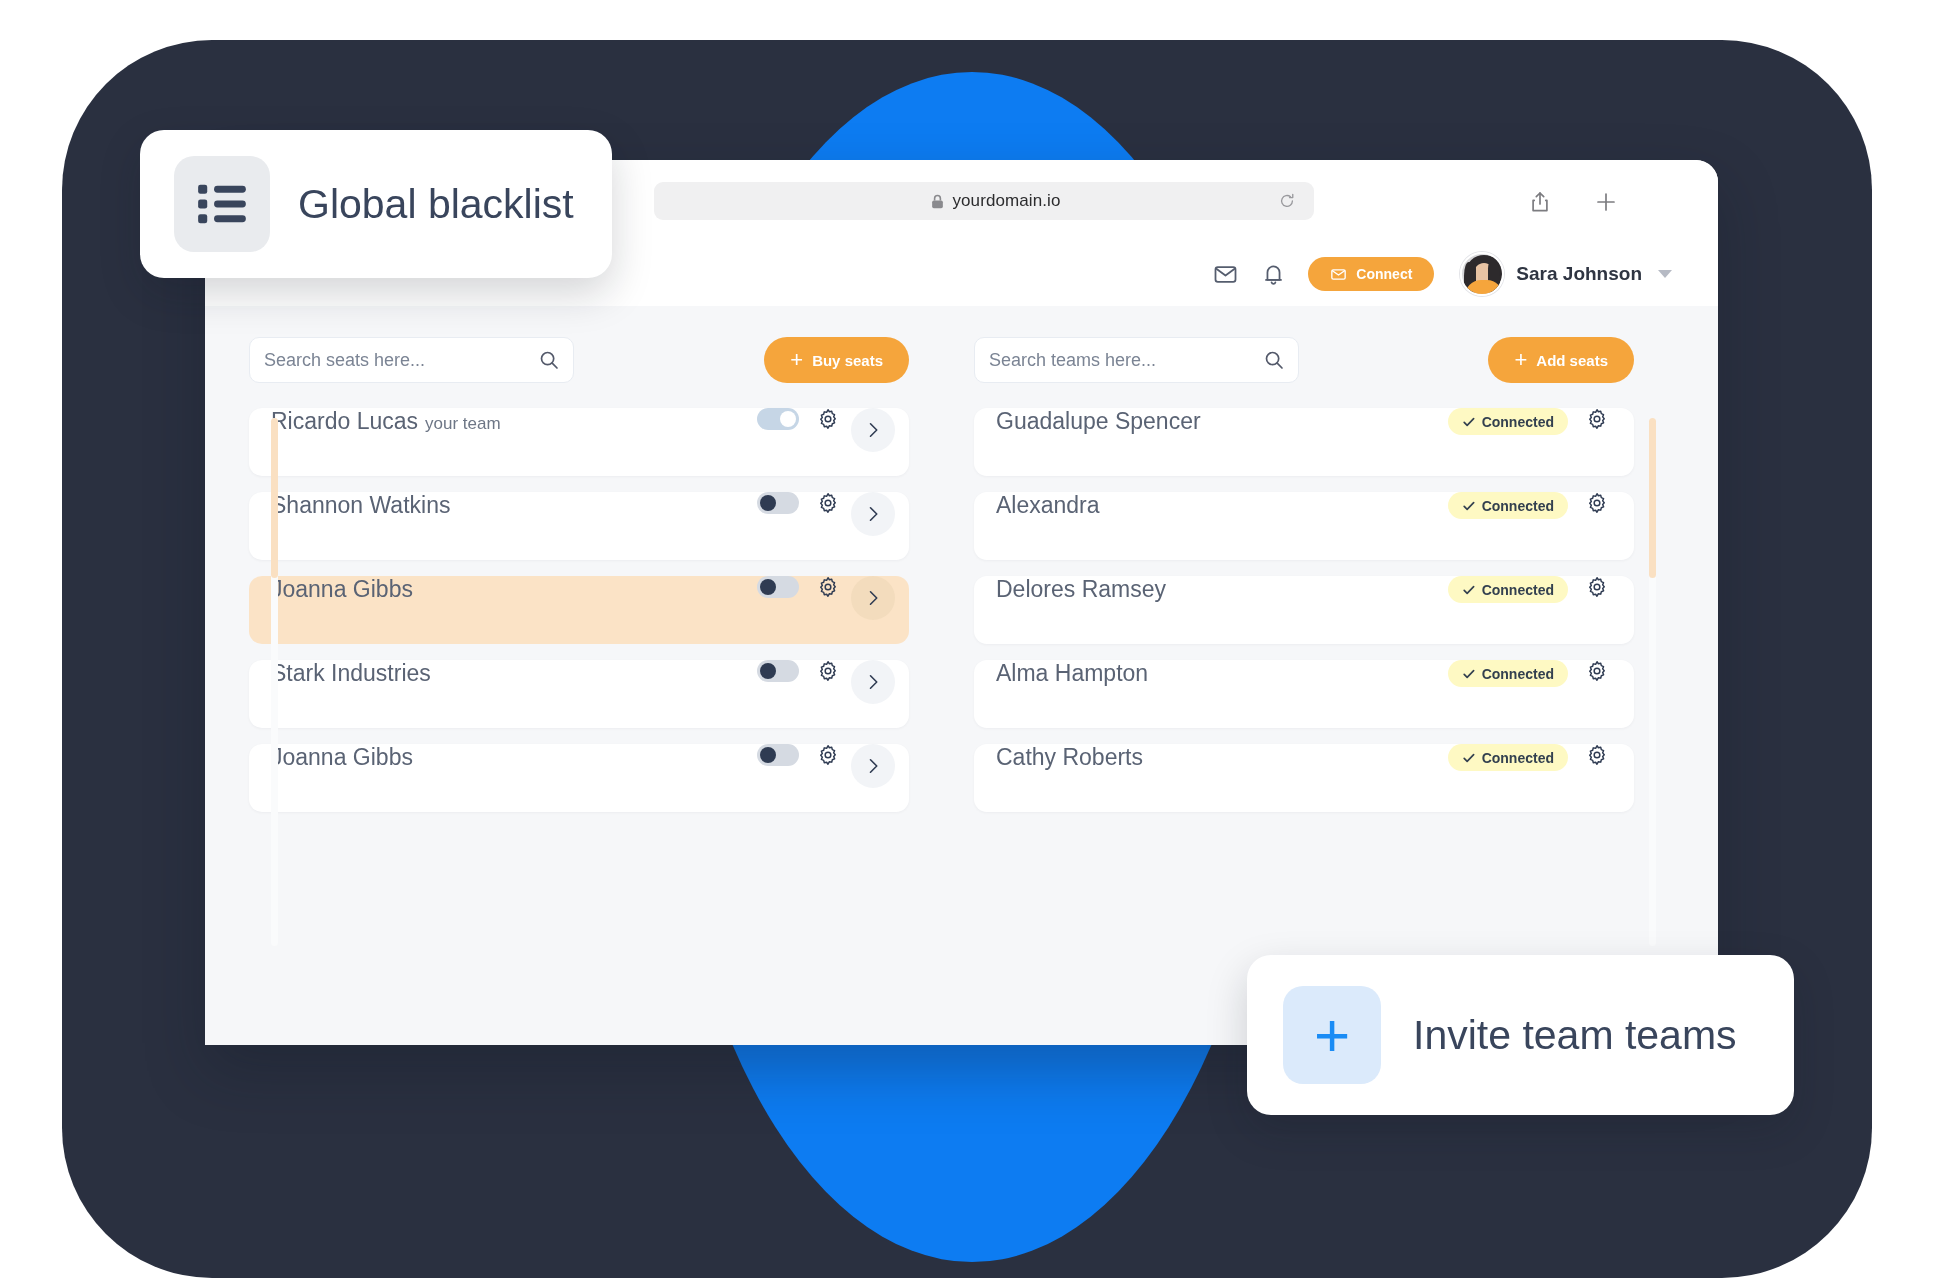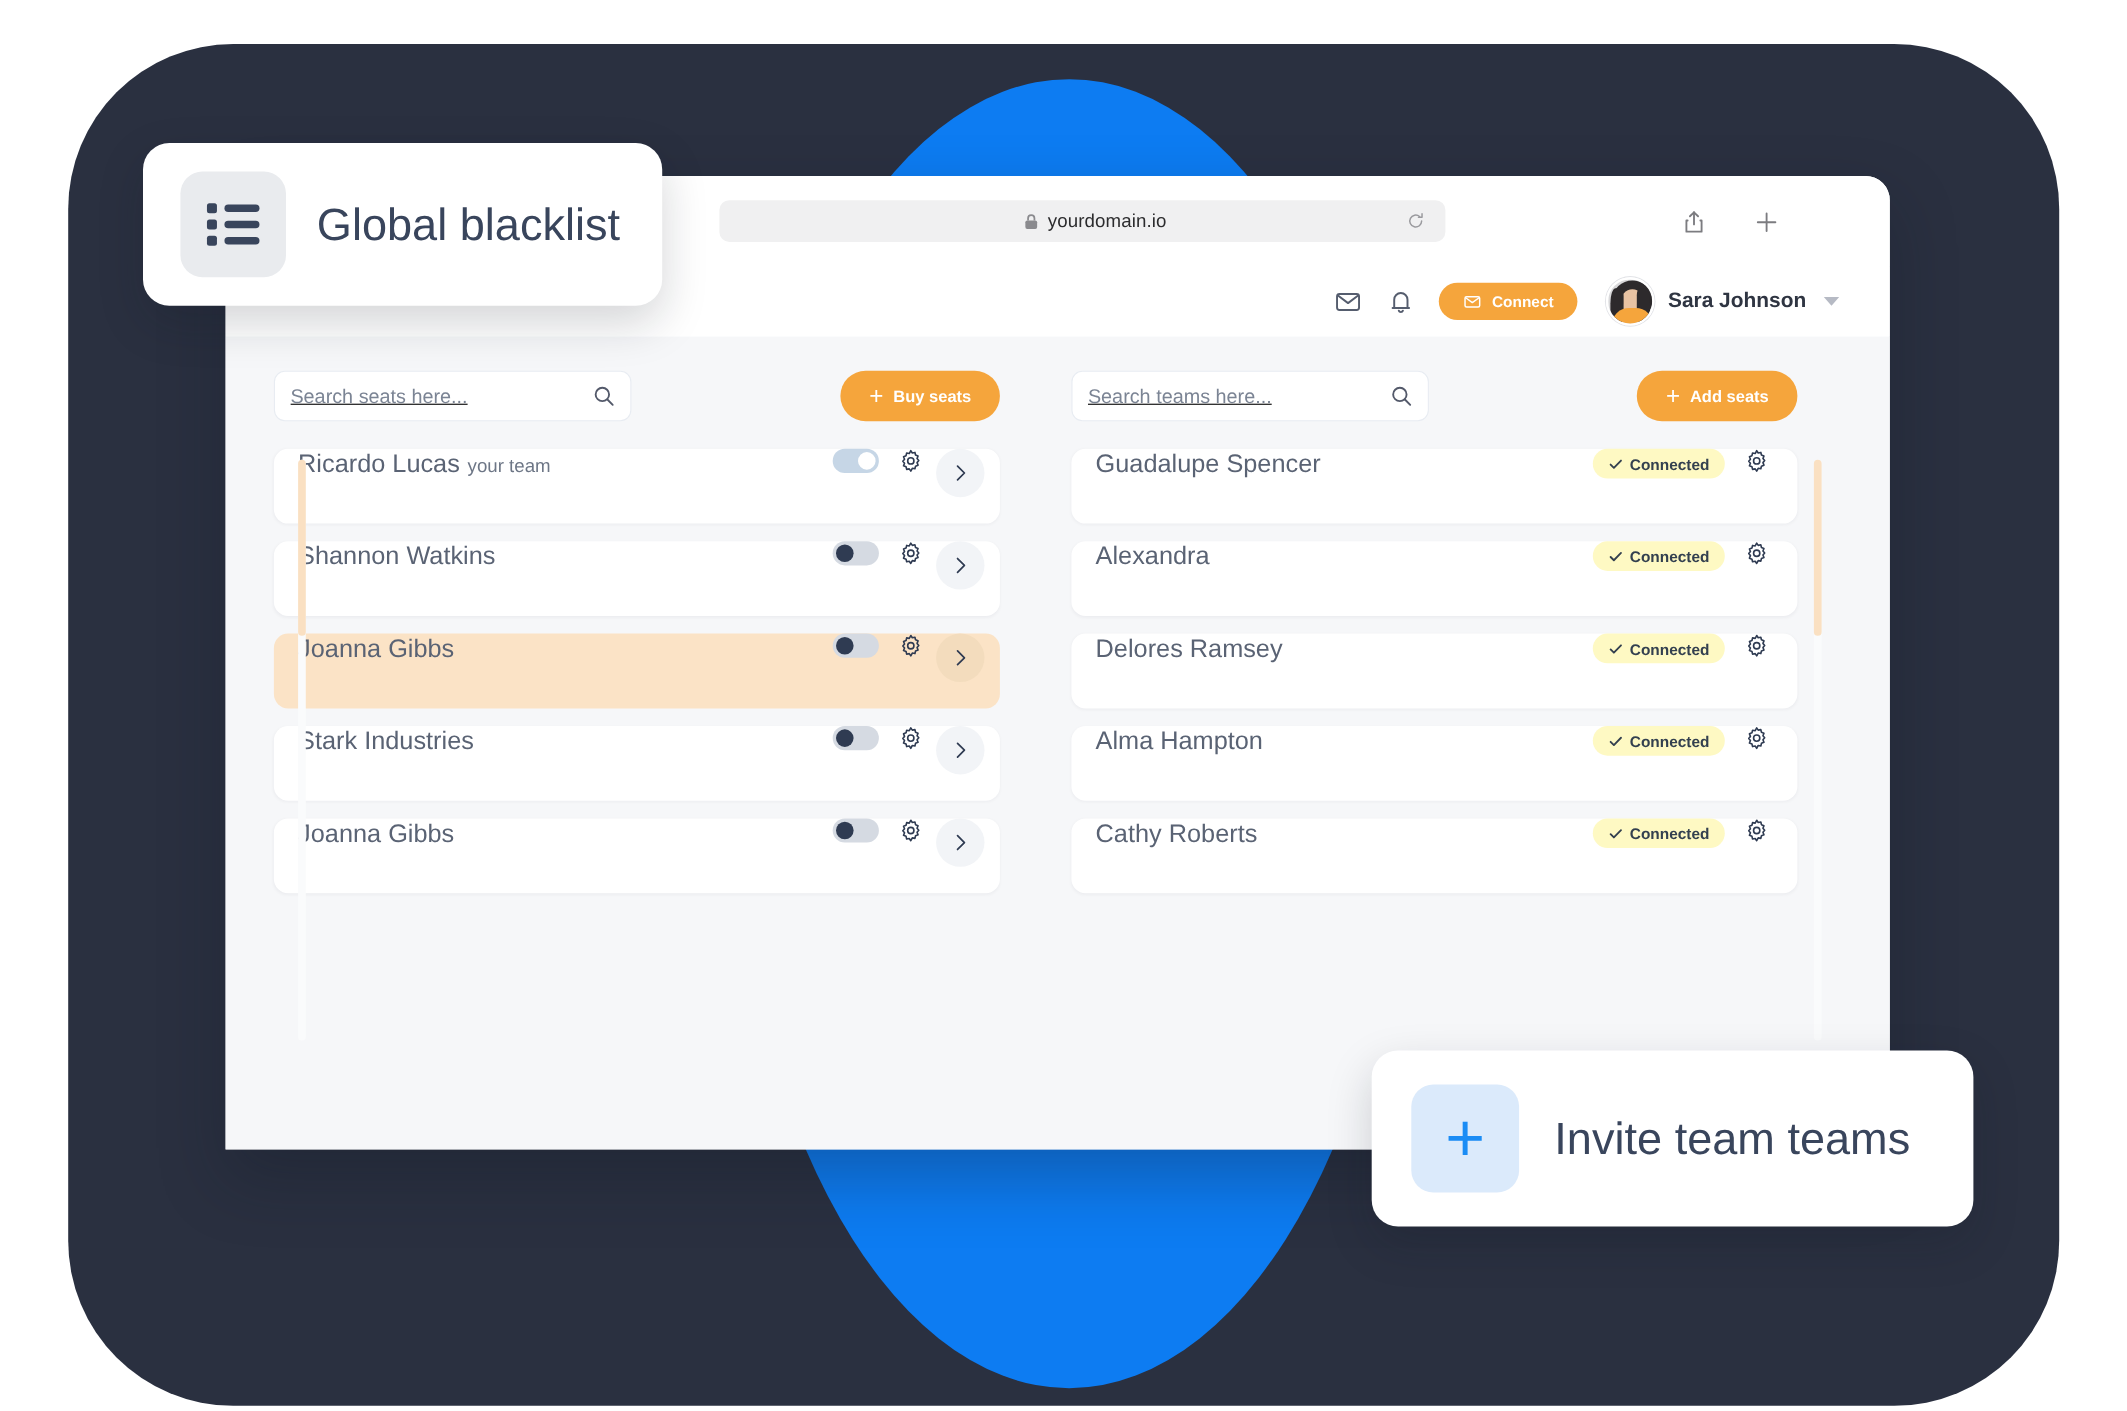--- a/index.html
+++ b/index.html
@@ -122,21 +122,20 @@
 
   .col-top { display:flex; align-items:center; justify-content: space-between; height: 48px; }
   .search {
     position: relative;
     width: 325px; height: 46px;
     background: #ffffff;
     border: 1px solid #e8ecf2;
     border-radius: 10px;
     display:flex; align-items:center;
     padding: 0 14px;
-    text-decoration: underline;
   }
   .search input {
     border: none; outline: none; background: transparent;
     font-family: inherit; font-size: 18px; color: #4a5160;
     width: 100%;
   }
   .search input::placeholder { color: #7b8494; }
   .search .mag { width: 20px; height: 20px; flex: 0 0 auto; }
 
   .pill-btn {
@@ -212,21 +211,21 @@
 
   
   .float-card {
     position:absolute;
     background: #ffffff;
     border-radius: 24px;
     display:flex; align-items:center;
     box-shadow: 0 16px 42px rgba(14,20,36,.18);
   }
   .card-blacklist {
-    left: 130px; top: 130px;
+    left: 140px; top: 130px;
     width: 472px; height: 148px;
     padding: 0 34px;
     gap: 28px;
   }
   .tile {
     width: 96px; height: 96px; border-radius: 20px;
     background: #e9ebee;
     display:flex; align-items:center; justify-content:center;
     flex: 0 0 auto;
   }

